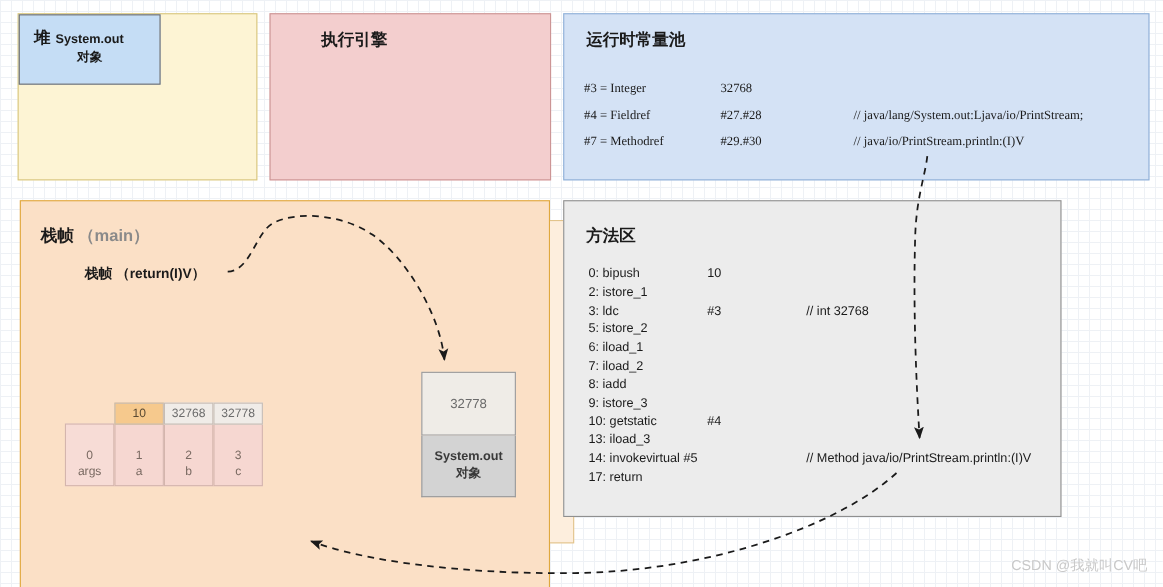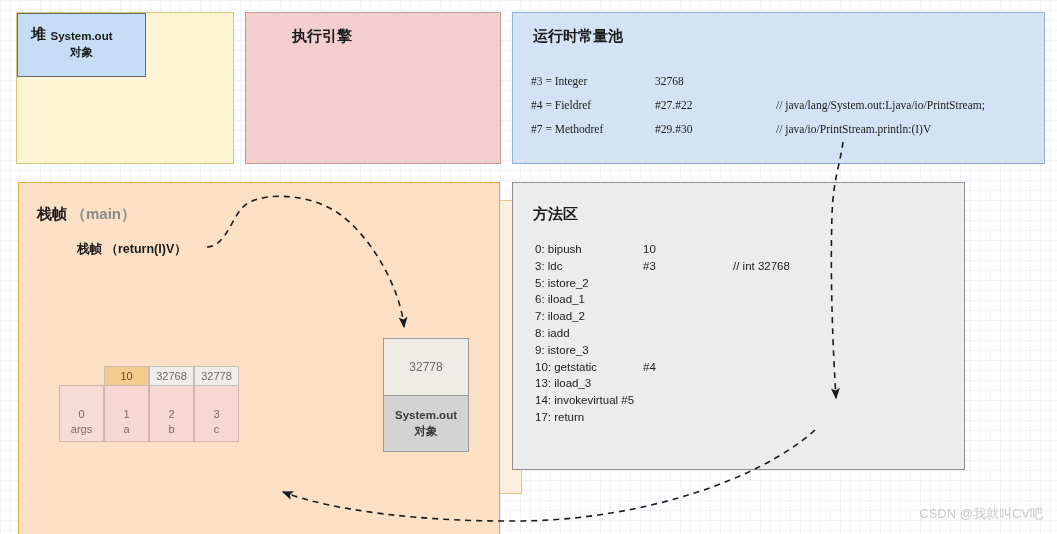--- a/index.html
+++ b/index.html
@@ -267,21 +267,21 @@
   <div class="box" id="rcp-box">
     <div class="box-title" id="rcp-title">运行时常量池</div>
     <div class="rcp-rows" id="rcp-rows">
         <div class="rcp-row">
           <span class="rcp-ref">#3 = Integer</span>
           <span class="rcp-val">32768</span>
           <span class="rcp-cmt"></span>
         </div>
         <div class="rcp-row">
           <span class="rcp-ref">#4 = Fieldref</span>
-          <span class="rcp-val">#27.#22</span>
+          <span class="rcp-val">#27.#28</span>
           <span class="rcp-cmt">// java/lang/System.out:Ljava/io/PrintStream;</span>
         </div>
         <div class="rcp-row">
           <span class="rcp-ref">#7 = Methodref</span>
           <span class="rcp-val">#29.#30</span>
           <span class="rcp-cmt">// java/io/PrintStream.println:(I)V</span>
         </div>
       </div>
   </div>
 
@@ -329,20 +329,25 @@
 
   <div class="box" id="method-area-box">
     <div class="box-title" id="method-area-title">方法区</div>
     <div class="bytecode" id="bytecode-list">
         <div class="bc-row">
           <span class="bc-op">0: bipush</span>
           <span class="bc-arg">10</span>
           <span class="bc-cmt"></span>
         </div>
         <div class="bc-row">
+          <span class="bc-op">2: istore_1</span>
+          <span class="bc-arg"></span>
+          <span class="bc-cmt"></span>
+        </div>
+        <div class="bc-row">
           <span class="bc-op">3: ldc</span>
           <span class="bc-arg">#3</span>
           <span class="bc-cmt">// int 32768</span>
         </div>
         <div class="bc-row">
           <span class="bc-op">5: istore_2</span>
           <span class="bc-arg"></span>
           <span class="bc-cmt"></span>
         </div>
         <div class="bc-row">
@@ -371,20 +376,21 @@
           <span class="bc-cmt"></span>
         </div>
         <div class="bc-row">
           <span class="bc-op">13: iload_3</span>
           <span class="bc-arg"></span>
           <span class="bc-cmt"></span>
         </div>
         <div class="bc-row">
           <span class="bc-op">14: invokevirtual #5</span>
           <span class="bc-arg"></span>
+          <span class="bc-cmt">// Method java/io/PrintStream.println:(I)V</span>
         </div>
         <div class="bc-row">
           <span class="bc-op">17: return</span>
           <span class="bc-arg"></span>
           <span class="bc-cmt"></span>
         </div>
       </div>
   </div>
 
   <svg id="arrows" viewBox="0 0 1057 534" xmlns="http://www.w3.org/2000/svg">

